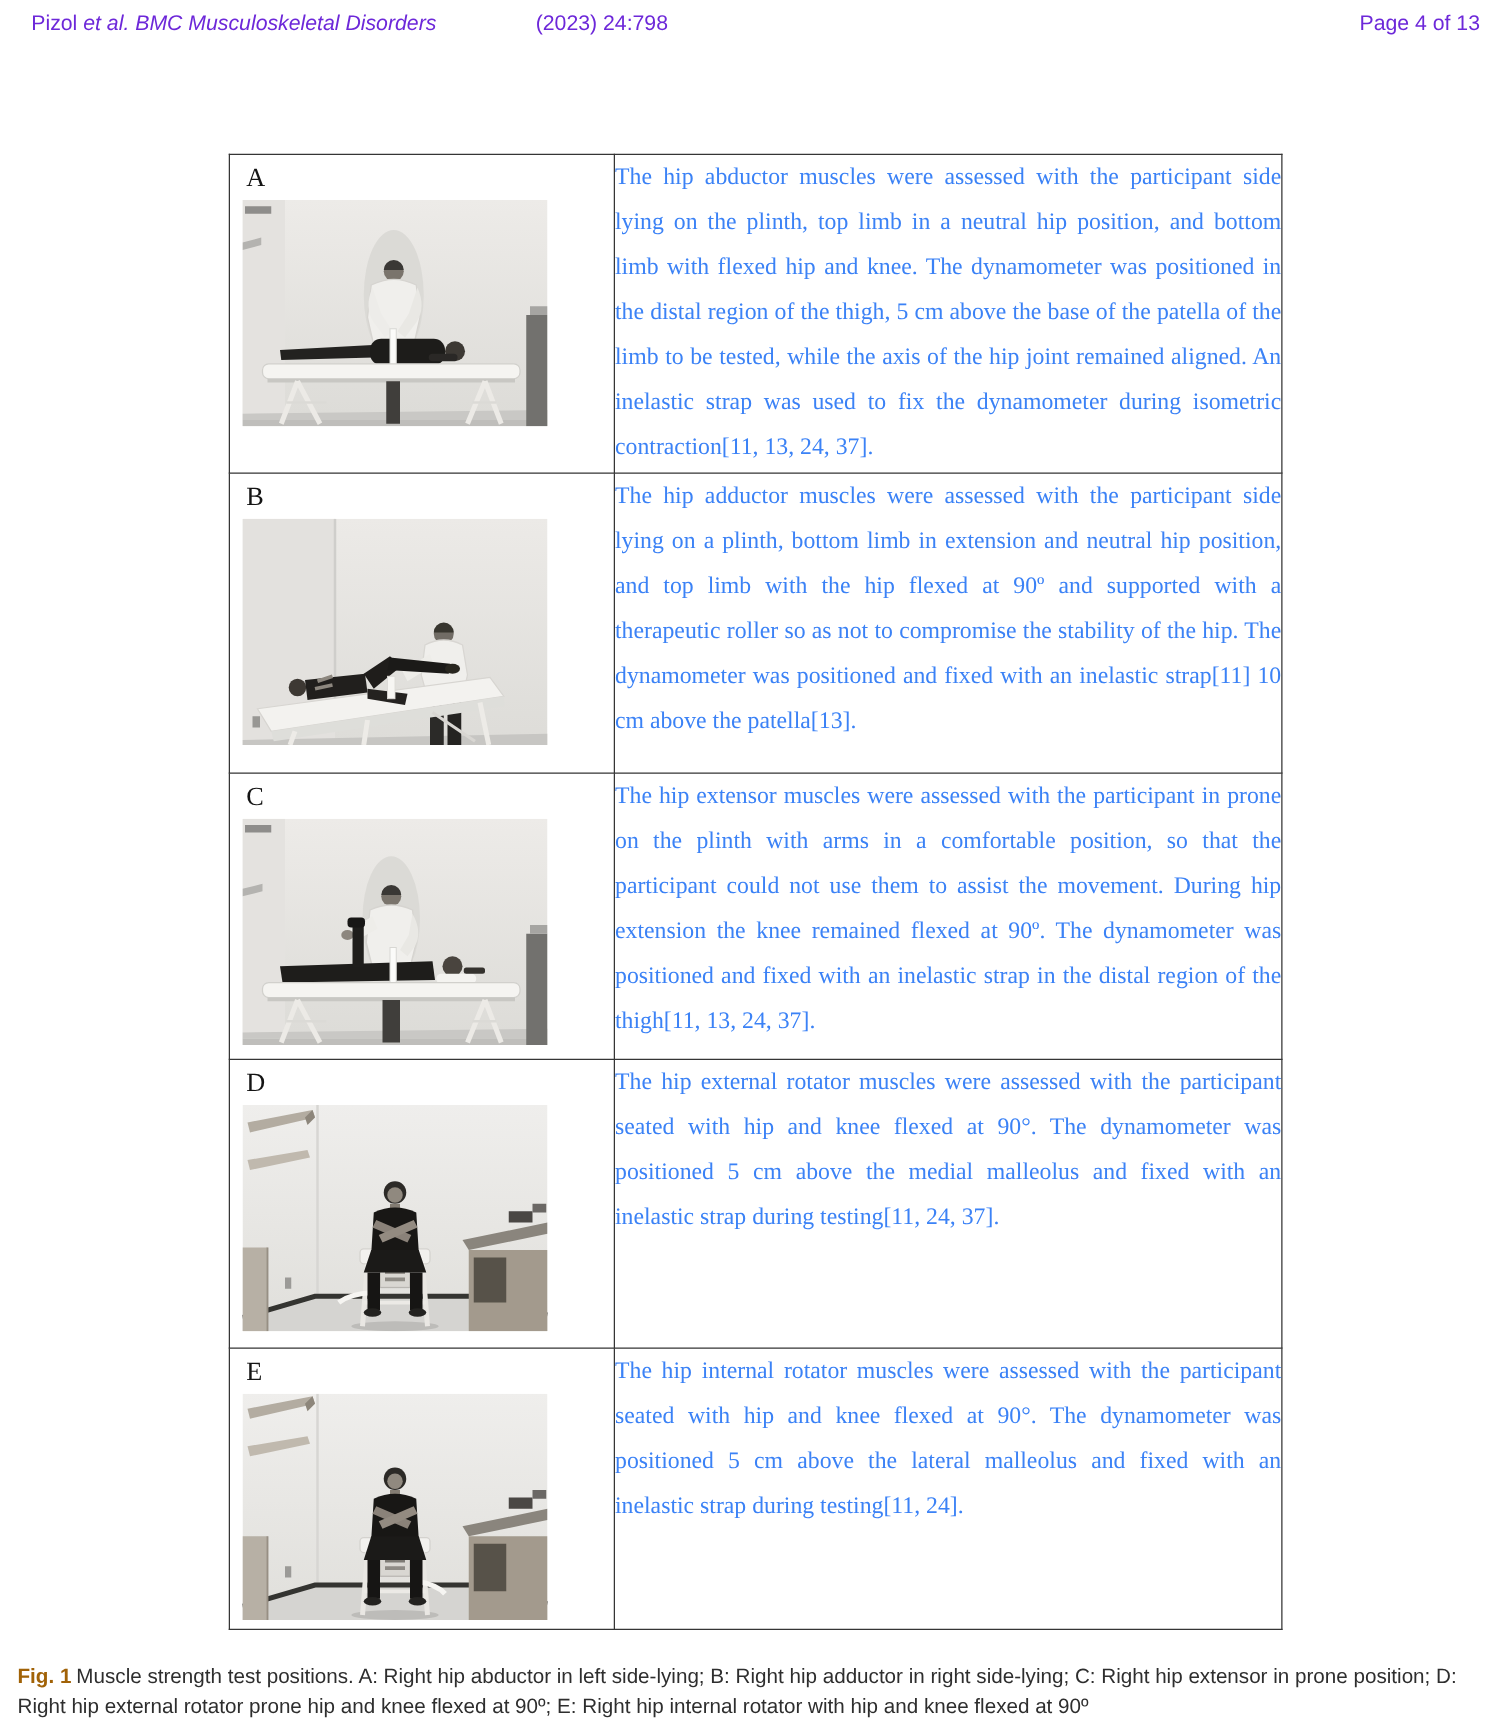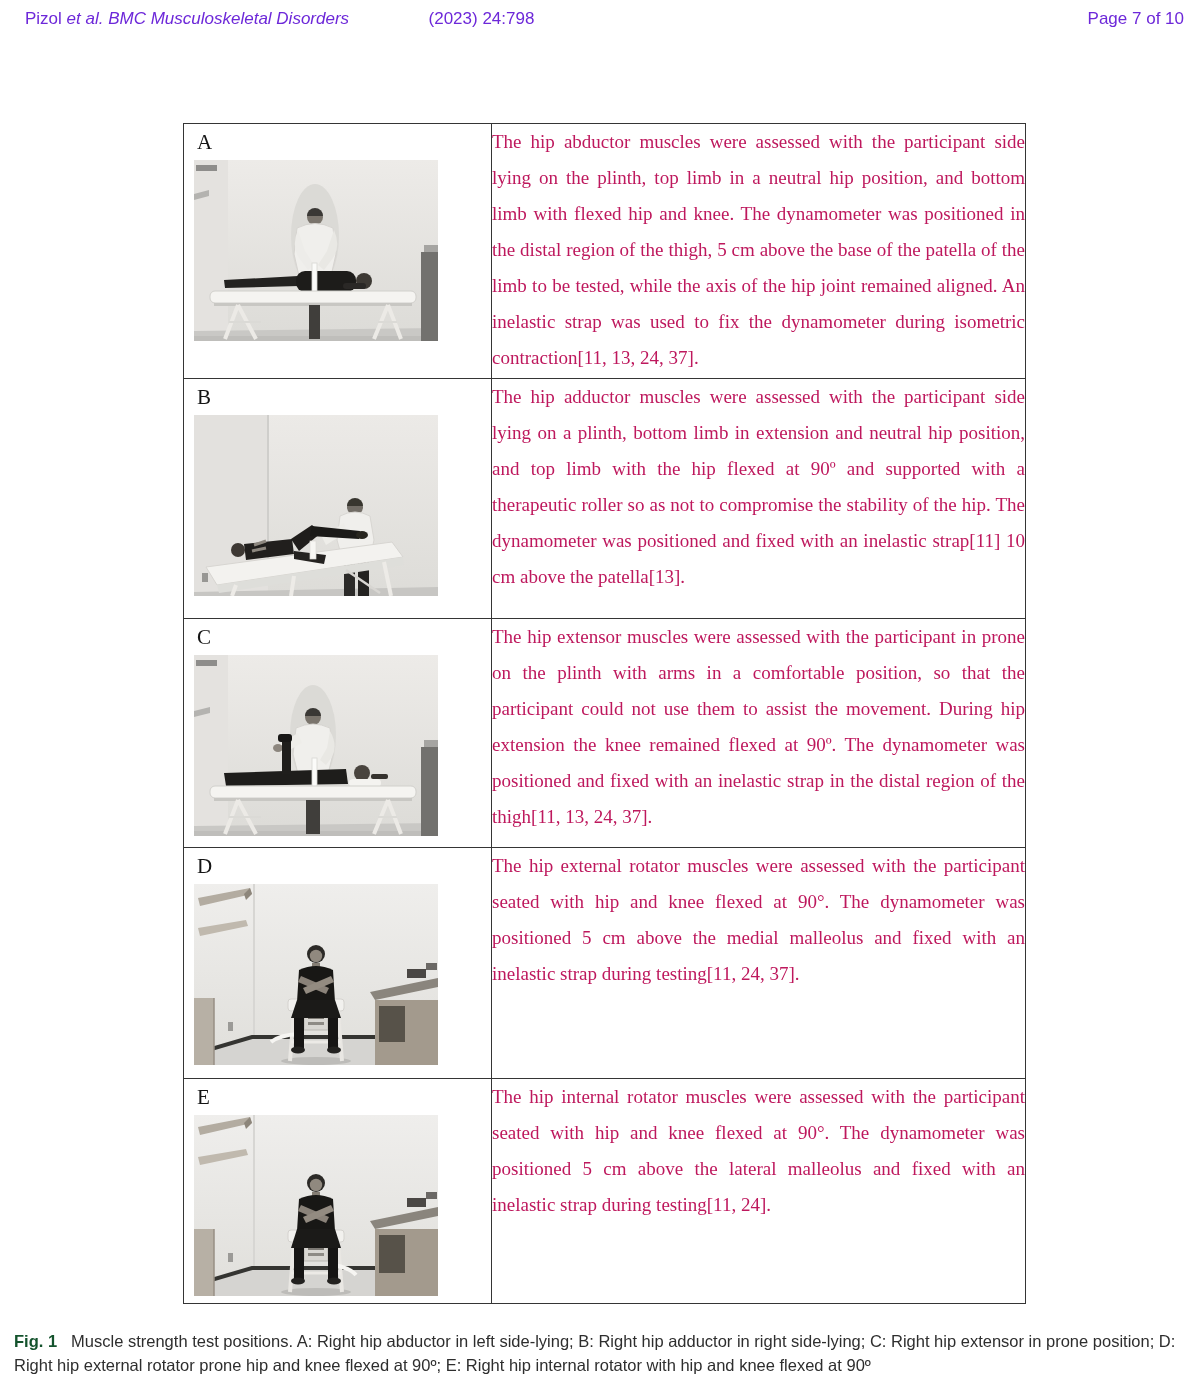--- a/index.html
+++ b/index.html
@@ -22,47 +22,47 @@
     border-collapse:collapse;table-layout:fixed;
   }
   .figtable td{
     border:1.6px solid #353535;vertical-align:top;background:#fff;
     padding:0;
   }
   .photo-cell{width:307px;}
   .text-cell{
     width:533px;padding:2px 12px 0 13px;
     font-family:"Liberation Serif",serif;font-size:19px;line-height:36px;
-    text-align:justify;color:#be185d;
+    text-align:justify;color:#3b82f6;
   }
   .rA td{height:254px;} .rB td{height:239px;} .rC td{height:228px;}
   .rD td{height:230px;} .rE td{height:224px;}
   .photo-label{
     font-family:"Liberation Serif",serif;font-size:21px;color:#141414;
     padding:6px 0 0 13px;line-height:24px;
   }
   .photo-img{display:block;margin:6px 0 0 10px;width:244px;height:181px;}
   
   .fig-caption{
     position:absolute;left:14px;top:1330px;width:1174px;
     font-size:16.5px;line-height:1.44;color:#2e2e2e;
   }
-  .fig-caption .cap-label{font-weight:700;color:#14532d;margin-right:14px;}
+  .fig-caption .cap-label{font-weight:700;color:#a16207;margin-right:4px;}
 </style>
 </head>
 <body>
 
 <div class="page-header">
   <div>
     <span>Pizol</span>
     <span class="it">et al. BMC Musculoskeletal Disorders</span>
     <span class="cite-gap"></span>
     <span>(2023) 24:798</span>
   </div>
-  <div>Page 7 of 10</div>
+  <div>Page 4 of 13</div>
 </div>
 
 <table class="figtable">
 
   <tbody>
       <tr class="rA">
     <td class="photo-cell">
       <div class="photo-label">A</div>
       <svg class="photo-img" viewBox="0 0 244 181">
         <defs>

